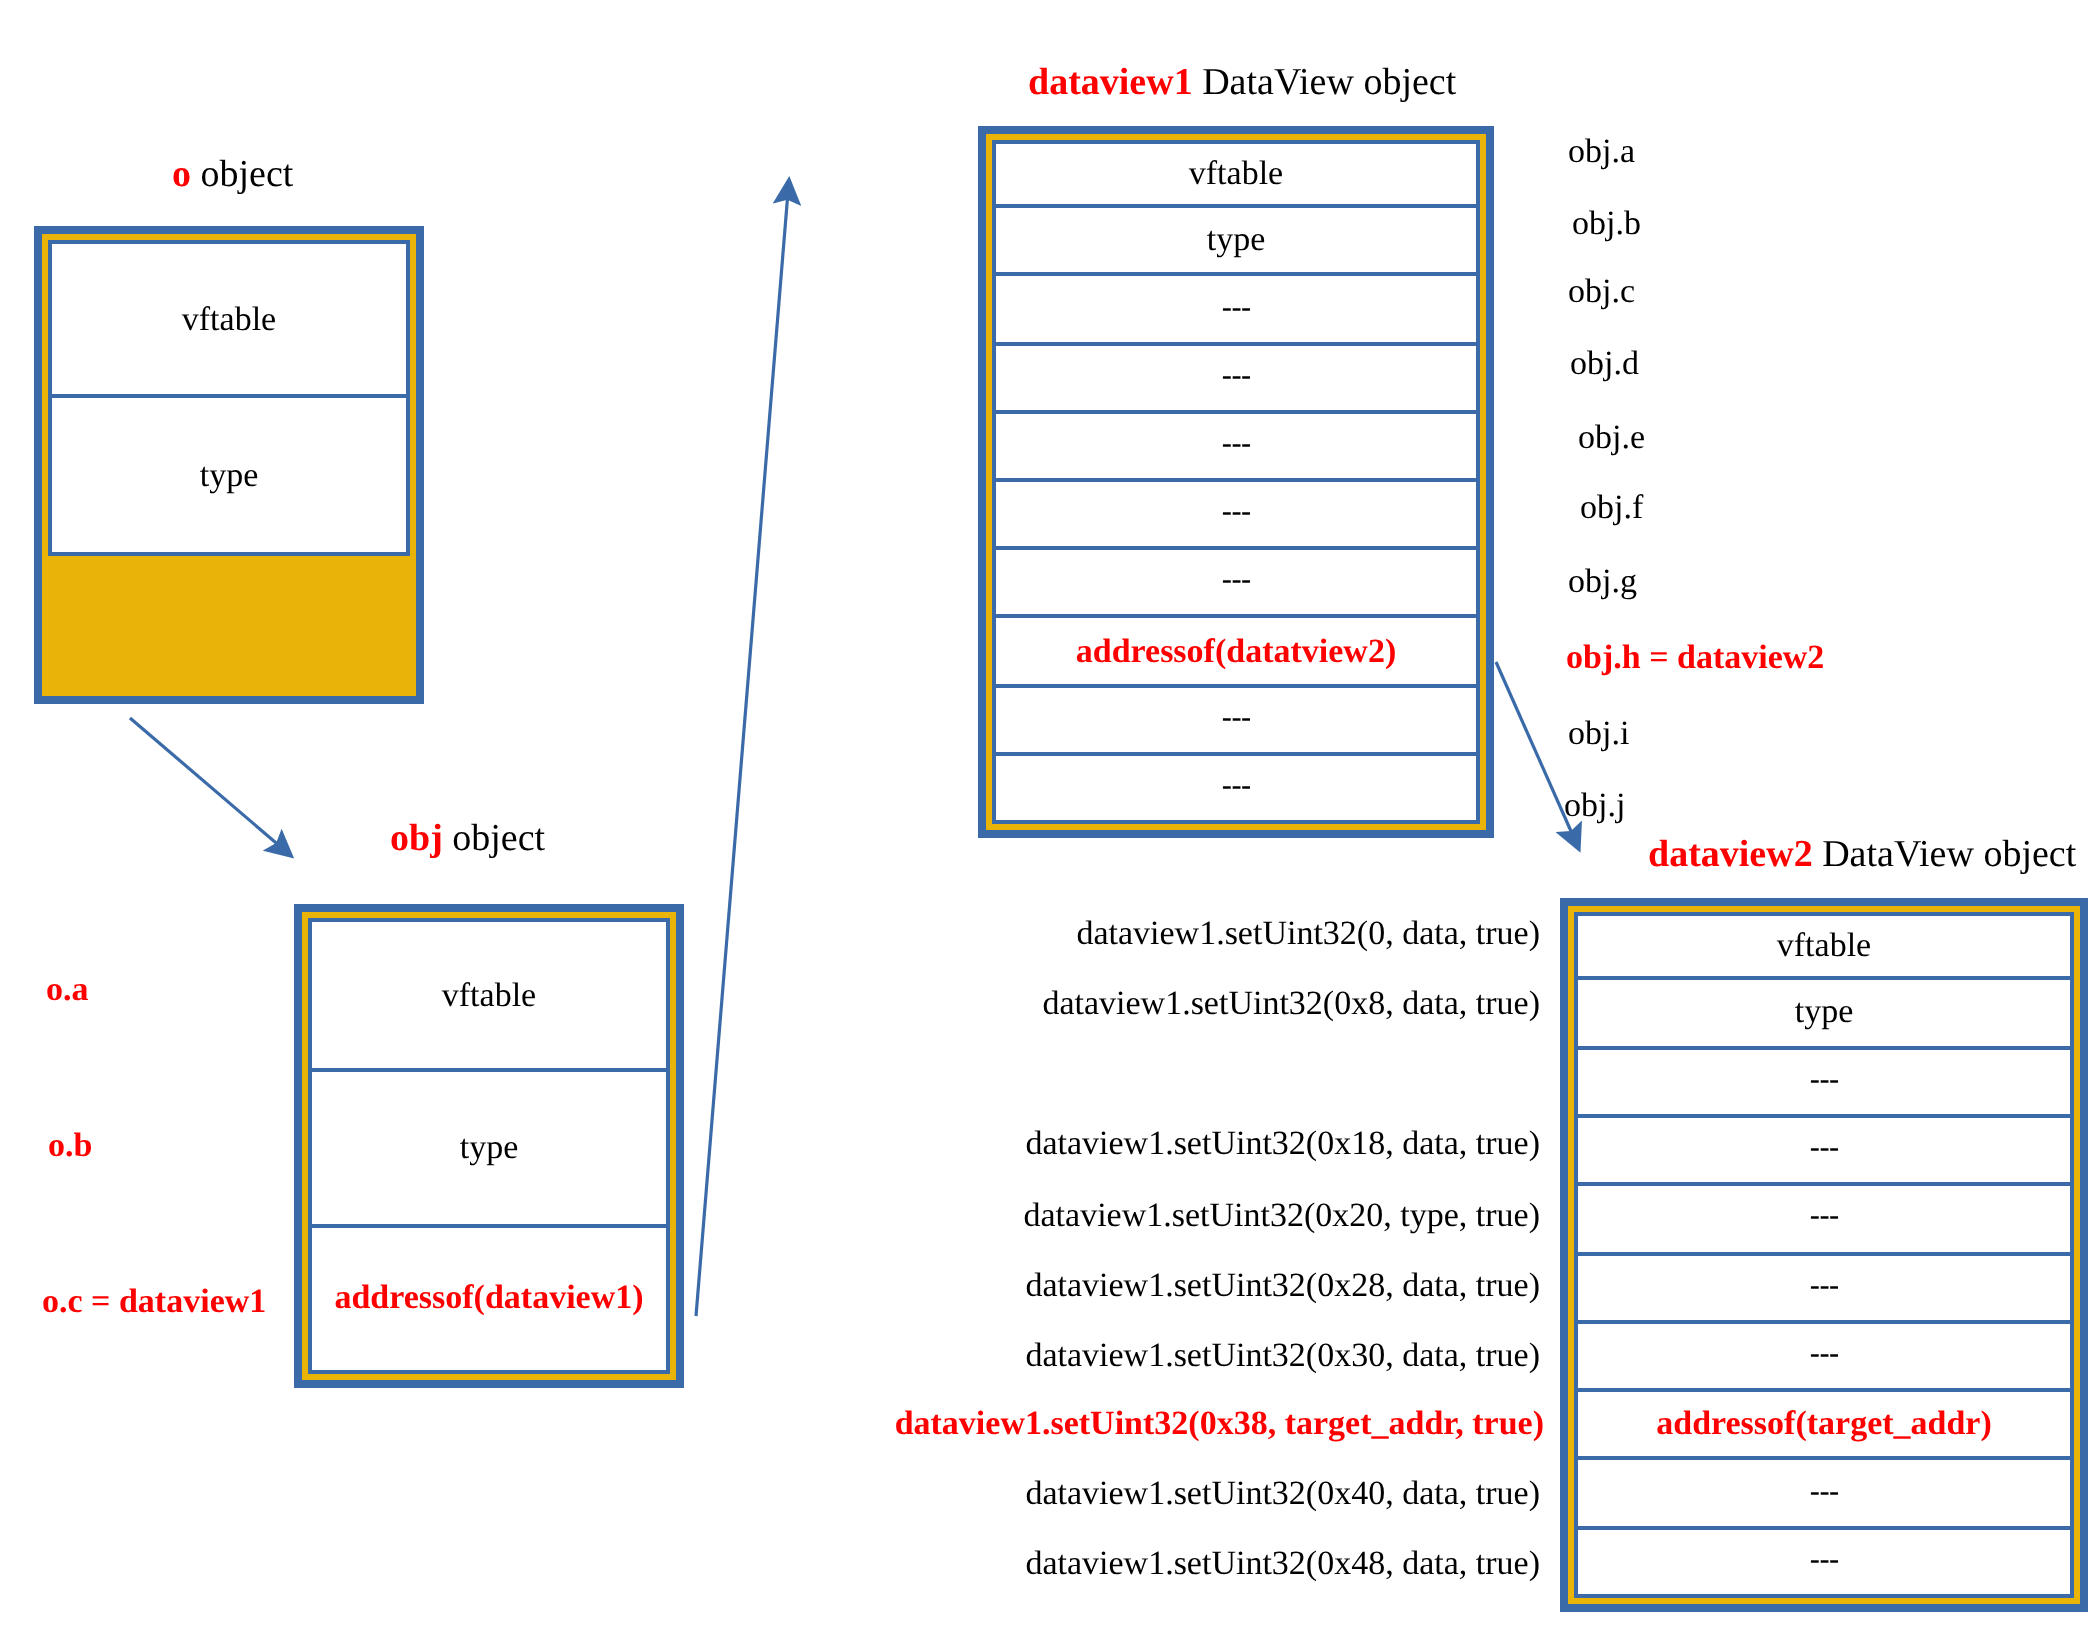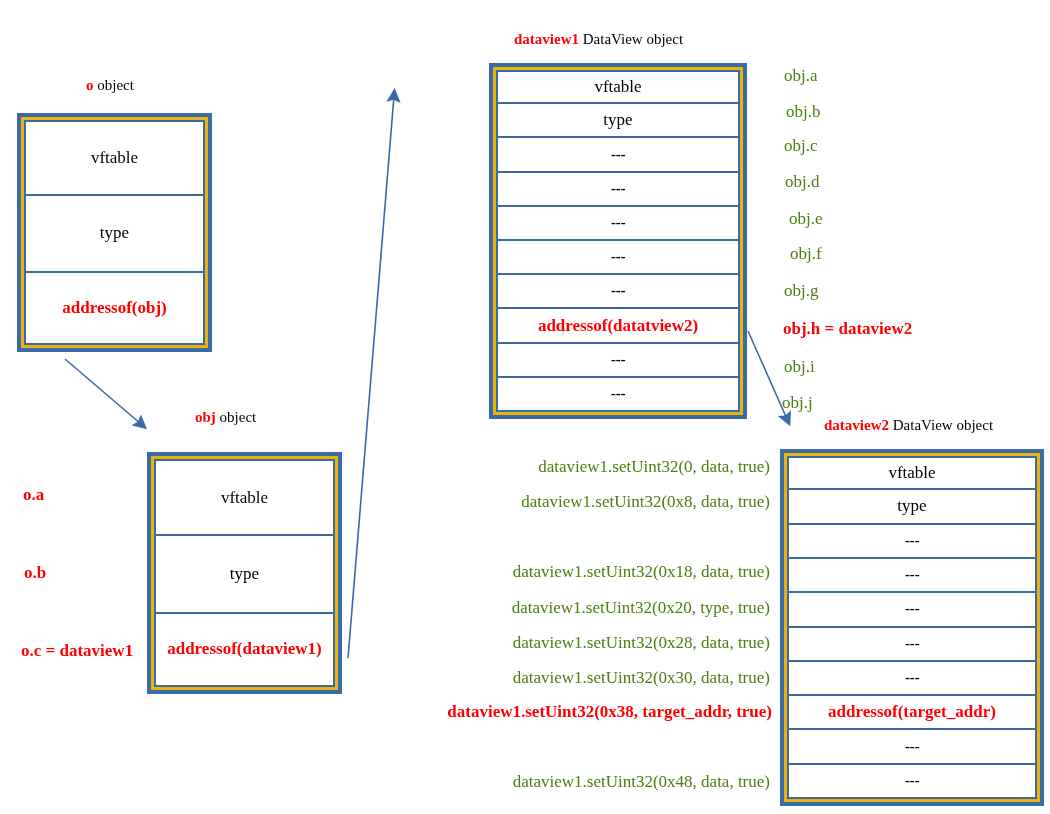--- a/index.html
+++ b/index.html
@@ -10,21 +10,21 @@
   #canvas {
     position: relative;
     width: 1050px;
     height: 814px;
     background: #ffffff;
     font-family: "Liberation Serif", serif;
     overflow: hidden;
   }
   .caption {
     position: absolute;
-    font-size: 15px;
+    font-size: 19px;
     color: #000000;
     white-space: nowrap;
   }
   .caption .hl {
     color: #FF0000;
     font-weight: bold;
   }
   .memobj {
     position: absolute;
     border: 4px solid #3A6BA8;
@@ -52,21 +52,21 @@
     font-weight: bold;
   }
   .memrow.dash {
     font-family: "Liberation Sans", sans-serif;
     letter-spacing: -0.5px;
     font-size: 16px;
   }
   .side-label {
     position: absolute;
     font-size: 17px;
-    color: #4d7c0f;
+    color: #000000;
     white-space: nowrap;
   }
   .side-label.red {
     color: #FF0000;
     font-weight: bold;
   }
   .side-label.rightalign {
     text-align: right;
   }
   svg.arrows {
@@ -94,21 +94,20 @@
     <line x1="748" y1="331" x2="787" y2="419" stroke="#3A6BA8" stroke-width="1.6" marker-end="url(#ah)"></line>
   </svg>
 
   <div class="caption" style="left:86px; top:77px;">
     <span class="hl">o</span><span> object</span>
   </div>
 
   <div class="memobj" style="left:17px; top:113px; width:195px; height:239px;">
     <div class="memrow" style="height:79px;">vftable</div>
     <div class="memrow" style="height:79px;">type</div>
-    <div class="memrow red" style="height:75px;">addressof(obj)</div>
   </div>
 
   <div class="caption" style="left:195px; top:409px;">
     <span class="hl">obj</span><span> object</span>
   </div>
 
   <div class="side-label red" style="left:23px; top:485px;text-align:center;">o.a</div>
   <div class="side-label red" style="left:24px; top:563px;">o.b</div>
   <div class="side-label red" style="left:21px; top:641px;">o.c = dataview1</div>
 
@@ -163,15 +162,16 @@
     <div class="memrow dash" style="height:34.7px;">---</div>
   </div>
 
   <div class="side-label rightalign" style="left:330px; top:457px; width:440px;">dataview1.setUint32(0, data, true)</div>
   <div class="side-label rightalign" style="left:330px; top:492px; width:440px;">dataview1.setUint32(0x8, data, true)</div>
   <div class="side-label rightalign" style="left:330px; top:562px; width:440px;">dataview1.setUint32(0x18, data, true)</div>
   <div class="side-label rightalign" style="left:330px; top:598px; width:440px;">dataview1.setUint32(0x20, type, true)</div>
   <div class="side-label rightalign" style="left:330px; top:633px; width:440px;">dataview1.setUint32(0x28, data, true)</div>
   <div class="side-label rightalign" style="left:330px; top:668px; width:440px;">dataview1.setUint32(0x30, data, true)</div>
   <div class="side-label rightalign red" style="left:330px; top:702px; width:442px;">dataview1.setUint32(0x38, target_addr, true)</div>
+  <div class="side-label rightalign" style="left:330px; top:737px; width:440px;">dataview1.setUint32(0x40, data, true)</div>
   <div class="side-label rightalign" style="left:330px; top:772px; width:440px;">dataview1.setUint32(0x48, data, true)</div>
 
 </div>
 
 </body></html>

